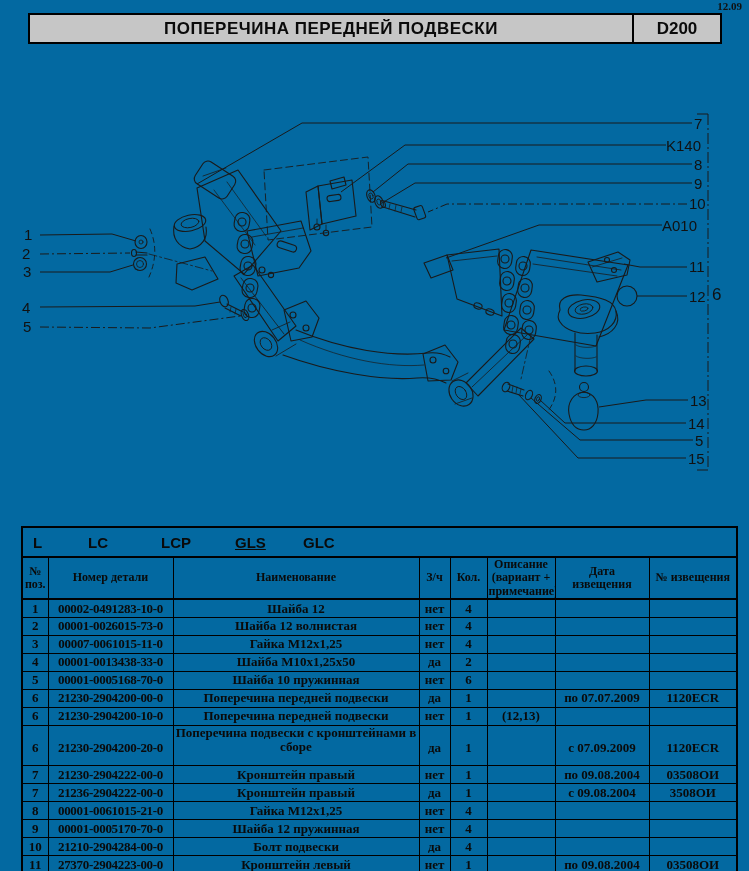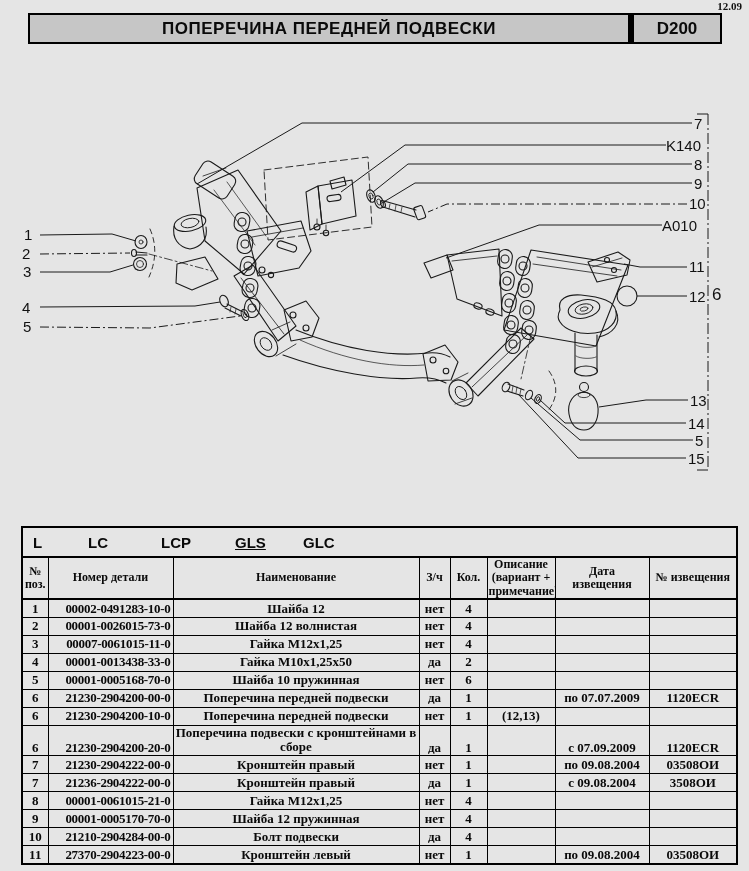--- a/index.html
+++ b/index.html
@@ -1,28 +1,28 @@
 <!DOCTYPE html>
 <html><head>
 <meta charset="utf-8">
 <style>
   html,body{margin:0;padding:0;}
   body{width:749px;height:871px;position:relative;background:#ffffff;
        font-family:"Liberation Serif",serif;overflow:hidden;}
-  .page{position:absolute;inset:0;background:#e5e5e5;}
+  .page{position:absolute;inset:0;background:#0369a1;}
 
   .edition{position:absolute;top:0px;right:7px;
            font:bold 11px "Liberation Serif",serif;color:#111;}
 
   .header-bar{position:absolute;left:28px;top:13px;width:694px;height:31px;
               background:#c6c6c6;border:2px solid #000;box-sizing:border-box;
               display:flex;align-items:stretch;}
   .header-title{flex:1;display:flex;align-items:center;justify-content:center;
                 font:bold 17px "Liberation Sans",sans-serif;letter-spacing:.5px;color:#0a0a0a;}
-  .header-code{width:86px;border-left:6px solid #000000;display:flex;align-items:center;
+  .header-code{width:86px;border-left:2px solid #000000;display:flex;align-items:center;
                justify-content:center;font:bold 17px "Liberation Sans",sans-serif;color:#0a0a0a;}
 
   svg.diagram{position:absolute;left:0;top:0;width:749px;height:525px;}
   .callout{font-family:"Liberation Sans",sans-serif;font-size:15px;fill:#111;}
   .callout.big{font-size:17px;}
 
   table.parts{position:absolute;left:21px;top:526px;width:715px;
               border-collapse:collapse;table-layout:fixed;
               border:2px solid #000;}
   table.parts td,table.parts th{border:1px solid #000;box-sizing:border-box;
@@ -31,24 +31,24 @@
   .variants-inner{display:flex;align-items:center;padding-left:9px;}
   .variants-inner span{display:inline-block;font:bold 15px "Liberation Sans",sans-serif;}
   tr.cols-row th{height:42px;font:bold 12px "Liberation Serif",serif;
                  text-align:center;vertical-align:middle;white-space:pre-line;
                  line-height:1.12;border-bottom:2px solid #000;padding:0 1px;}
   tr.data-row{height:18px;}
   tr.data-row td{font:bold 13px "Liberation Serif",serif;padding:0 2px;
                  vertical-align:middle;line-height:1.05;white-space:nowrap;}
   tr.data-row td.cell-name{white-space:normal;}
   td.cell-pos,td.cell-spare,td.cell-qty,td.cell-desc,td.cell-date,td.cell-notice{text-align:center;}
-  td.cell-part{text-align:right;letter-spacing:-0.3px;padding-left:3px;}
+  td.cell-part{text-align:center;letter-spacing:-0.3px;padding-left:3px;}
   td.cell-name{text-align:center;padding-left:3px;}
   tr.data-row.tall{height:30px;}
-  tr.data-row.tall td{vertical-align:bottom;padding-bottom:1px;}
+  tr.data-row.tall td{vertical-align:bottom;padding-bottom:11px;}
   tr.data-row.tall td.cell-name{vertical-align:top;line-height:1.1;}
 </style>
 </head>
 <body>
 
 <div class="page">
 
   <div class="edition">12.09</div>
 
   <div class="header-bar">
@@ -309,21 +309,21 @@
           <td class="cell-name">Гайка М12х1,25</td>
           <td class="cell-spare">нет</td>
           <td class="cell-qty">4</td>
           <td class="cell-desc"></td>
           <td class="cell-date"></td>
           <td class="cell-notice"></td>
         </tr>
         <tr class="data-row">
           <td class="cell-pos">4</td>
           <td class="cell-part">00001-0013438-33-0</td>
-          <td class="cell-name">Гайка М10х1,25х50</td>
+          <td class="cell-name">Шайба М10х1,25х50</td>
           <td class="cell-spare">да</td>
           <td class="cell-qty">2</td>
           <td class="cell-desc"></td>
           <td class="cell-date"></td>
           <td class="cell-notice"></td>
         </tr>
         <tr class="data-row">
           <td class="cell-pos">5</td>
           <td class="cell-part">00001-0005168-70-0</td>
           <td class="cell-name">Шайба 10 пружинная</td>

